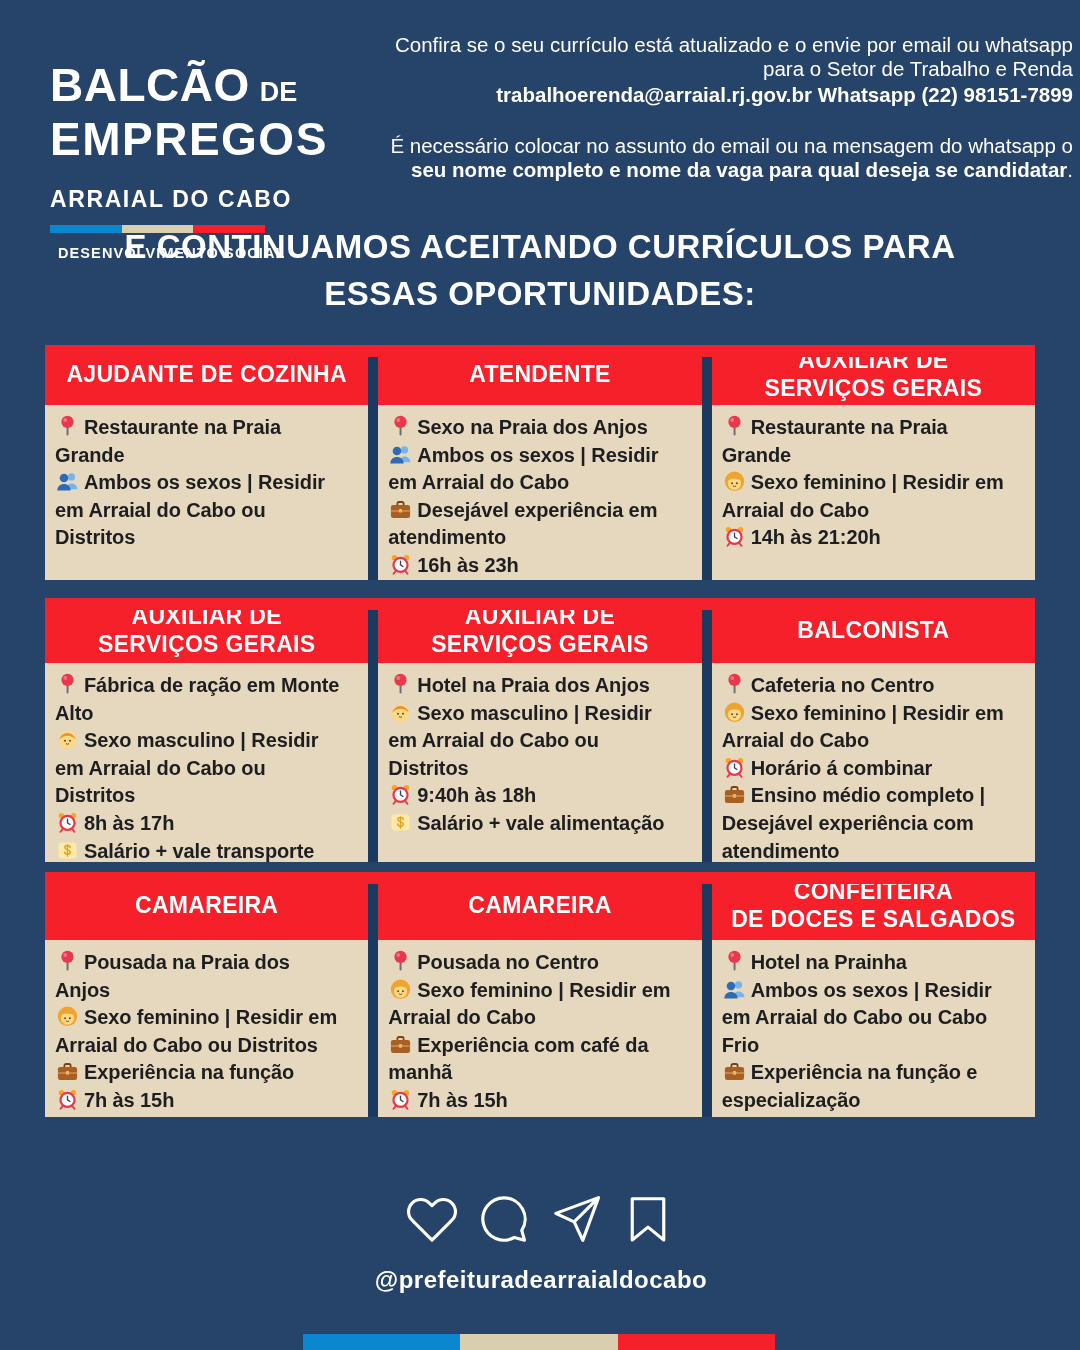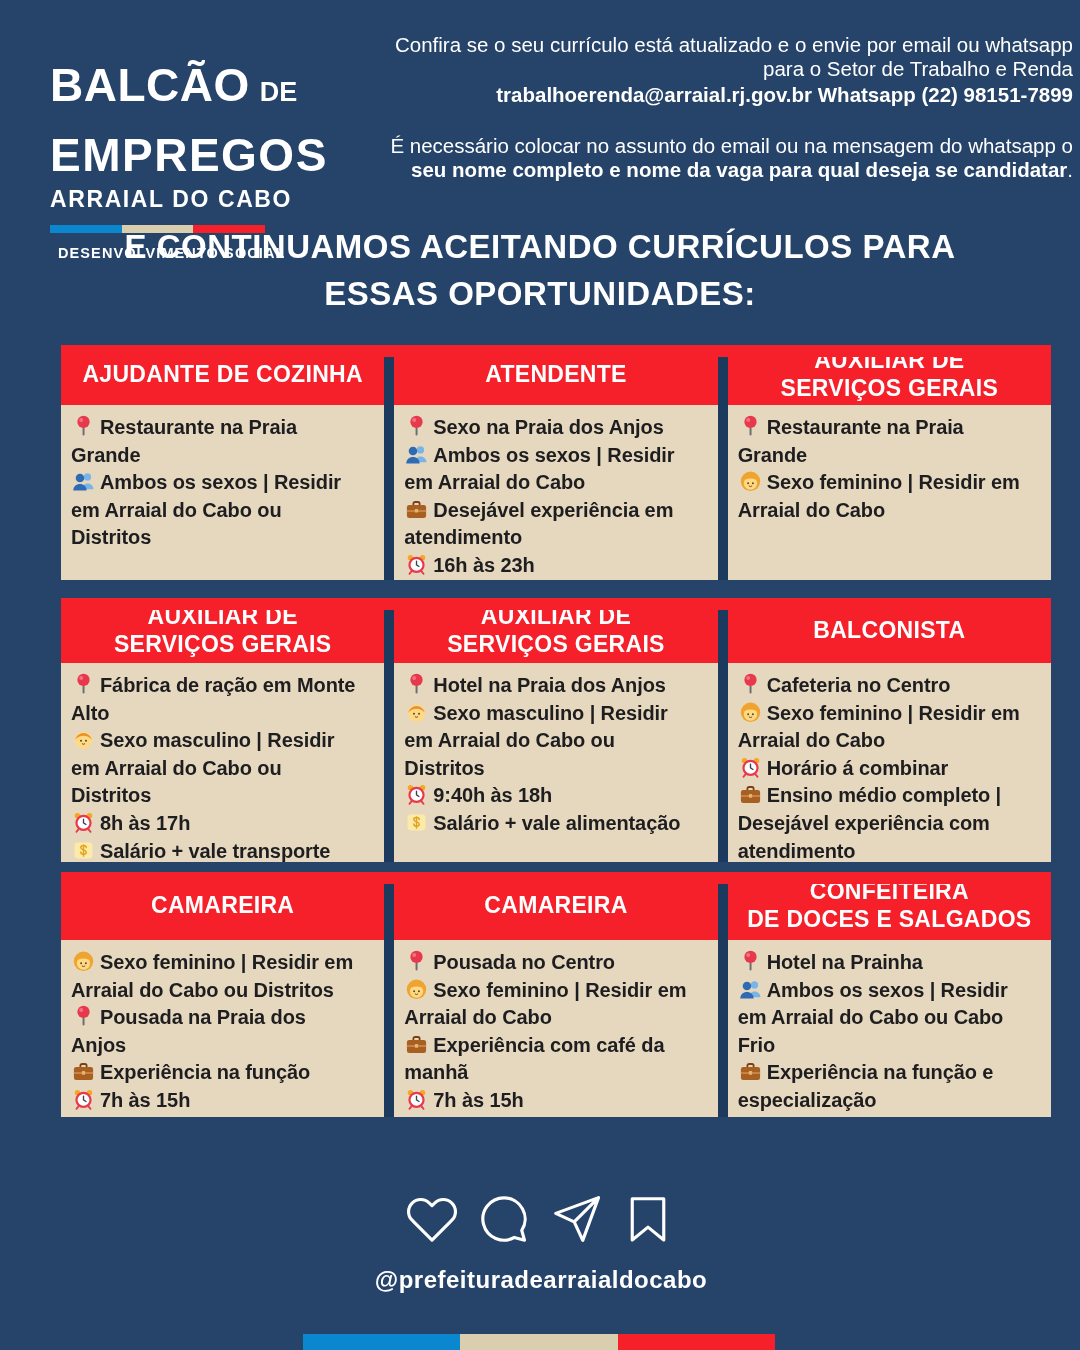--- a/index.html
+++ b/index.html
@@ -21,43 +21,42 @@
     background:var(--background);
     font-family:"Liberation Sans","DejaVu Sans",sans-serif;
     overflow:hidden;
     color:var(--white);
   }
   
   .logo{position:absolute;left:50px;top:58px;width:260px;}
   .logo-line1{display:flex;align-items:baseline;gap:10px;}
   .logo-balcao{font-size:46px;font-weight:700;letter-spacing:.5px;}
   .logo-de{font-size:27px;font-weight:700;}
-  .logo-empregos{font-size:46px;font-weight:700;letter-spacing:1.5px;margin-top:16px;}
-  .logo-region{font-size:23px;font-weight:700;letter-spacing:1.6px;margin-top:4px;}
+  .logo-empregos{font-size:46px;font-weight:700;letter-spacing:1.5px;margin-top:0;}
+  .logo-region{font-size:23px;font-weight:700;letter-spacing:1.6px;margin-top:20px;}
   .logo-bar{display:flex;width:215px;height:8px;margin-top:12px;}
   .logo-bar div{flex:1;}
   .logo-dept{font-size:14.5px;font-weight:700;letter-spacing:1.1px;margin-top:12px;padding-left:8px;}
   
   .intro{position:absolute;right:7px;top:33px;width:720px;text-align:right;line-height:1.17;}
   .intro p{font-size:20.5px;}
   .intro .contact{font-weight:700;margin-top:2px;}
   .intro .note{margin-top:27px;}
   .intro .note b{font-weight:700;}
   
   .headline{
     position:absolute;top:224px;left:100px;width:880px;
     text-align:center;font-size:33px;font-weight:700;
     letter-spacing:.5px;line-height:1.42;
   }
   
   .row{
     position:absolute;left:45px;width:990px;
     display:grid;grid-template-columns:1fr 1fr 1fr;gap:10px;
     background:var(--divider);
-    margin-left:16px;
   }
   .row::before{
     content:"";position:absolute;left:0;right:0;top:0;height:12px;
     background:var(--header-red);z-index:2;pointer-events:none;
   }
   .row-1{top:345px;height:235px;}
   .row-2{top:598px;height:264px;}
   .row-3{top:872px;height:245px;}
   .card{display:flex;flex-direction:column;overflow:hidden;}
   .card-header{
@@ -183,20 +182,28 @@
                 <circle cx="9.8" cy="5.8" r="1.9" fill="#f37c92" opacity=".85"></circle>
               </svg></span><span>Restaurante na Praia Grande</span></div>
           <div class="line"><span class="icon"><svg viewBox="0 0 24 24">
                 <circle cx="12" cy="11.8" r="9.3" fill="#f0a430"></circle>
                 <circle cx="12" cy="13.4" r="6.4" fill="#ffd983"></circle>
                 <path d="M3.4 13a8.8 8.8 0 0 1 17.2 0c-2.4-2.6-5.1-3.8-8.6-3.8S5.8 10.4 3.4 13z" fill="#f0a430"></path>
                 <circle cx="9.7" cy="13.6" r=".95" fill="#5f4432"></circle>
                 <circle cx="14.3" cy="13.6" r=".95" fill="#5f4432"></circle>
                 <path d="M10.7 16.4a1.9 1.9 0 0 0 2.6 0" stroke="#5f4432" stroke-width=".9" fill="none" stroke-linecap="round"></path>
               </svg></span><span>Sexo feminino | Residir em Arraial do Cabo</span></div>
+          <div class="line"><span class="icon"><svg viewBox="0 0 24 24">
+                <circle cx="6.2" cy="5.4" r="2.6" fill="#f5a623"></circle>
+                <circle cx="17.8" cy="5.4" r="2.6" fill="#f5a623"></circle>
+                <path d="M5.2 21l2-2.4M18.8 21l-2-2.4" stroke="#e8384b" stroke-width="1.7" stroke-linecap="round"></path>
+                <circle cx="12" cy="12.4" r="7.8" fill="#e8384b"></circle>
+                <circle cx="12" cy="12.4" r="5.7" fill="#ffffff"></circle>
+                <path d="M12 8.9v3.5l2.4 1.5" stroke="#38424d" stroke-width="1.3" fill="none" stroke-linecap="round"></path>
+              </svg></span><span>14h às 21:20h</span></div>
         </div>
       </div>
     </section>
   <section class="row row-2">
       <div class="card">
         <div class="card-header">AUXILIAR DE
 SERVIÇOS GERAIS</div>
         <div class="card-body">
           <div class="line"><span class="icon"><svg viewBox="0 0 24 24">
                 <rect x="11.1" y="12.5" width="1.9" height="8.2" rx=".95" fill="#6d6e71"></rect>
@@ -287,32 +294,32 @@
                 <rect x="10.4" y="11.6" width="3.2" height="3.4" rx=".7" fill="#e9b36b"></rect>
               </svg></span><span>Ensino médio completo | Desejável experiência com atendimento</span></div>
         </div>
       </div>
     </section>
   <section class="row row-3">
       <div class="card">
         <div class="card-header">CAMAREIRA</div>
         <div class="card-body">
           <div class="line"><span class="icon"><svg viewBox="0 0 24 24">
+                <rect x="11.1" y="12.5" width="1.9" height="8.2" rx=".95" fill="#6d6e71"></rect>
+                <circle cx="12" cy="7.6" r="5.9" fill="#e8384b"></circle>
+                <circle cx="9.8" cy="5.8" r="1.9" fill="#f37c92" opacity=".85"></circle>
+              </svg></span><span>Pousada na Praia dos Anjos</span></div>
+          <div class="line"><span class="icon"><svg viewBox="0 0 24 24">
                 <circle cx="12" cy="11.8" r="9.3" fill="#f0a430"></circle>
                 <circle cx="12" cy="13.4" r="6.4" fill="#ffd983"></circle>
                 <path d="M3.4 13a8.8 8.8 0 0 1 17.2 0c-2.4-2.6-5.1-3.8-8.6-3.8S5.8 10.4 3.4 13z" fill="#f0a430"></path>
                 <circle cx="9.7" cy="13.6" r=".95" fill="#5f4432"></circle>
                 <circle cx="14.3" cy="13.6" r=".95" fill="#5f4432"></circle>
                 <path d="M10.7 16.4a1.9 1.9 0 0 0 2.6 0" stroke="#5f4432" stroke-width=".9" fill="none" stroke-linecap="round"></path>
               </svg></span><span>Sexo feminino | Residir em Arraial do Cabo ou Distritos</span></div>
-          <div class="line"><span class="icon"><svg viewBox="0 0 24 24">
-                <rect x="11.1" y="12.5" width="1.9" height="8.2" rx=".95" fill="#6d6e71"></rect>
-                <circle cx="12" cy="7.6" r="5.9" fill="#e8384b"></circle>
-                <circle cx="9.8" cy="5.8" r="1.9" fill="#f37c92" opacity=".85"></circle>
-              </svg></span><span>Pousada na Praia dos Anjos</span></div>
           <div class="line"><span class="icon"><svg viewBox="0 0 24 24">
                 <path d="M9 8.2V6.4A1.6 1.6 0 0 1 10.6 4.8h2.8A1.6 1.6 0 0 1 15 6.4v1.8" fill="none" stroke="#7a3f12" stroke-width="1.7"></path>
                 <rect x="2.8" y="7.6" width="18.4" height="12.6" rx="2.2" fill="#a85f22"></rect>
                 <rect x="2.8" y="12.6" width="18.4" height="1.7" fill="#c98a4b"></rect>
                 <rect x="10.4" y="11.6" width="3.2" height="3.4" rx=".7" fill="#e9b36b"></rect>
               </svg></span><span>Experiência na função</span></div>
           <div class="line"><span class="icon"><svg viewBox="0 0 24 24">
                 <circle cx="6.2" cy="5.4" r="2.6" fill="#f5a623"></circle>
                 <circle cx="17.8" cy="5.4" r="2.6" fill="#f5a623"></circle>
                 <path d="M5.2 21l2-2.4M18.8 21l-2-2.4" stroke="#e8384b" stroke-width="1.7" stroke-linecap="round"></path>

